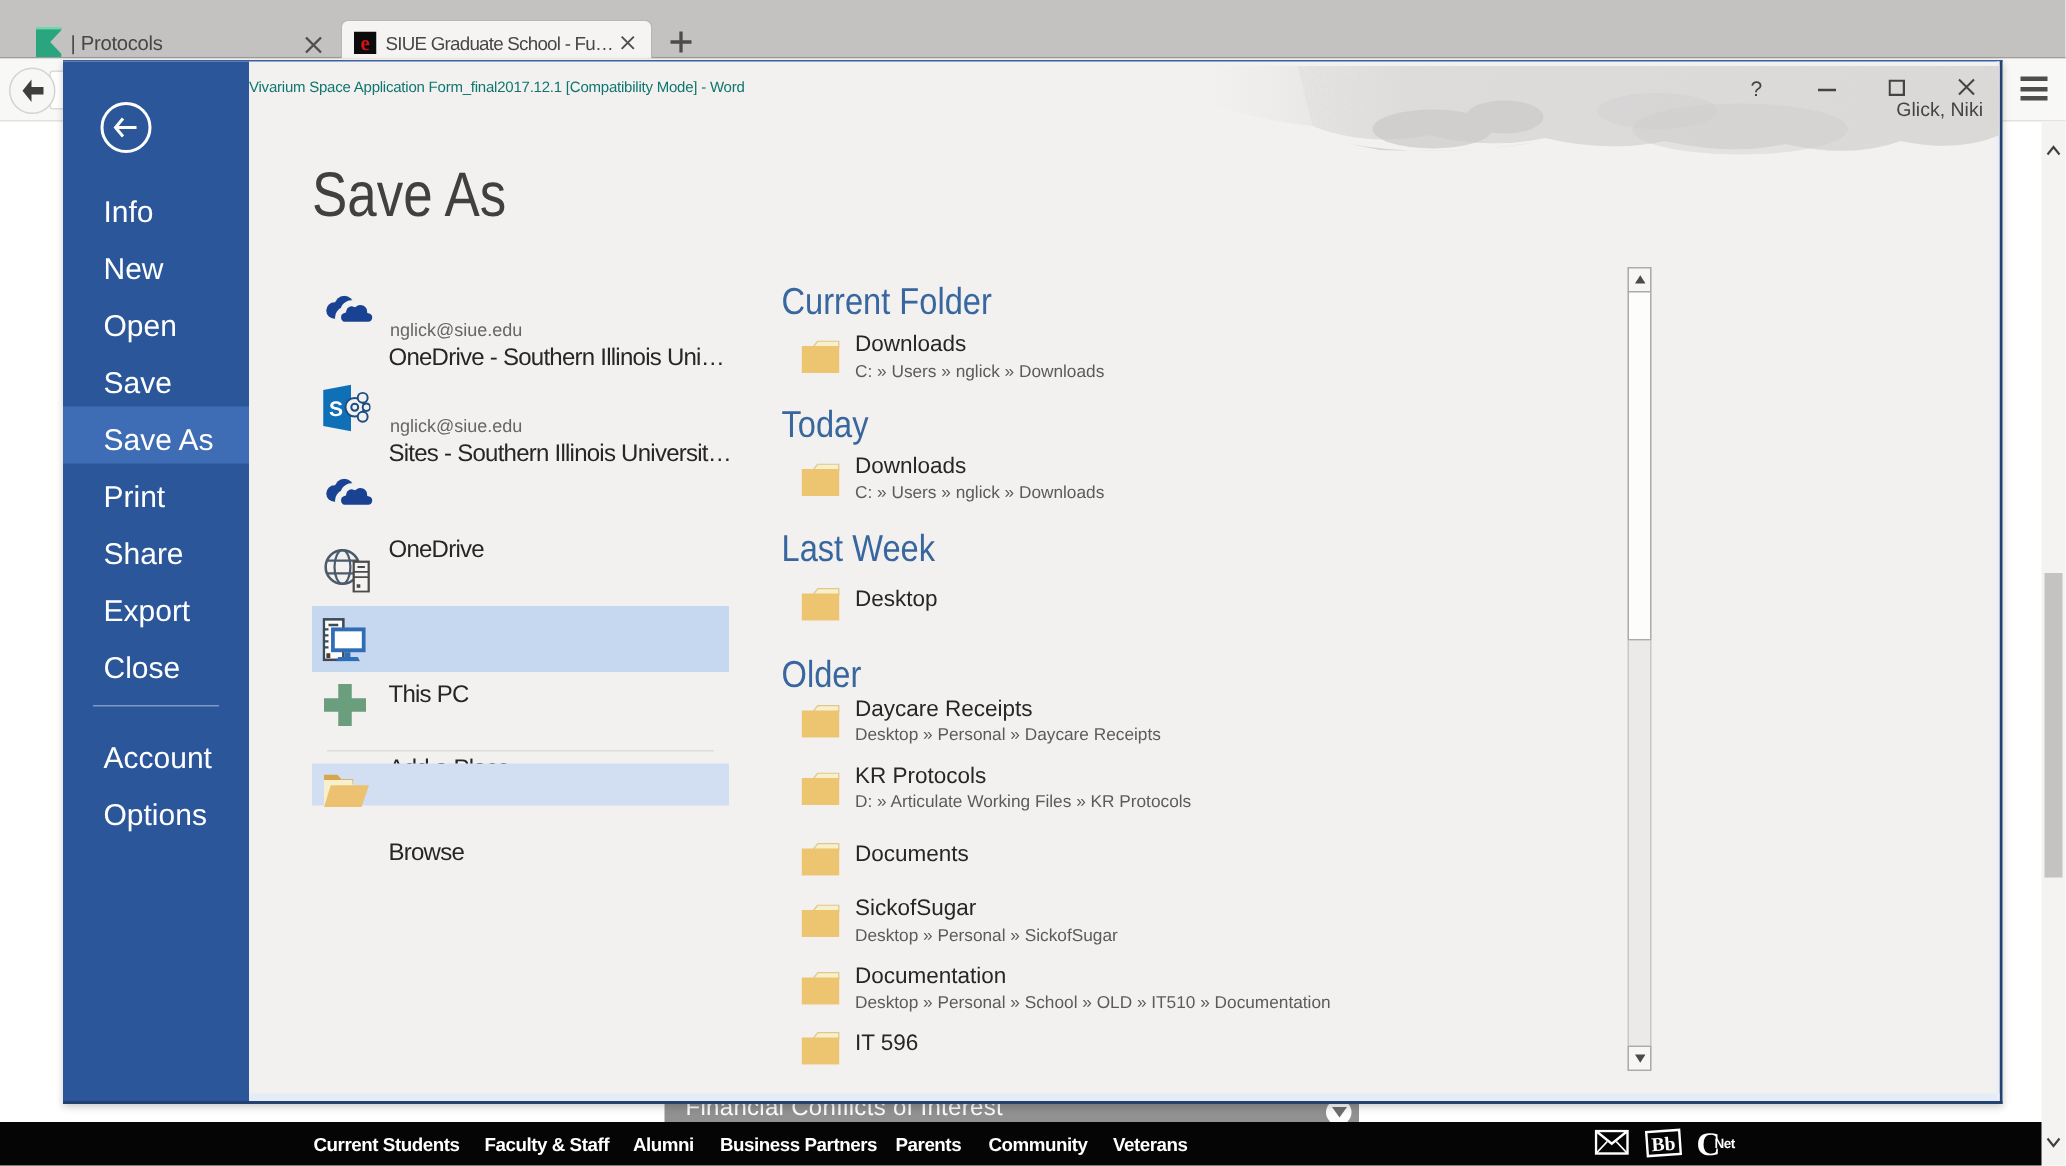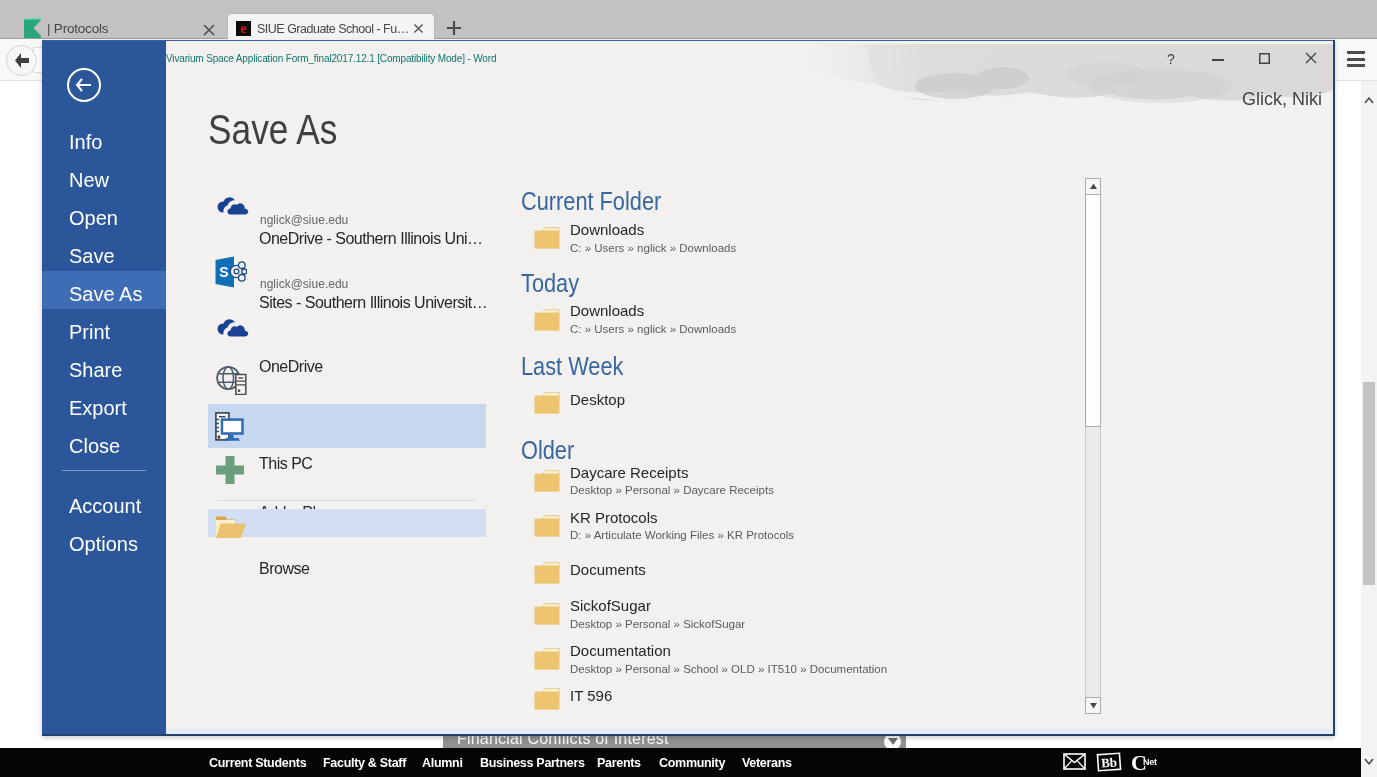--- a/index.html
+++ b/index.html
@@ -43,21 +43,21 @@
 #sidebar { position:absolute; left:0; top:0; width:124px; height:100%; background:#2b579a; }
 #backcirc { position:absolute; left:25px; top:27px; width:34px; height:34px;
   border:2px solid #fff; border-radius:50%; }
 .mitem { position:absolute; left:27px; font-size:20px; color:#fff; }
 #msel { position:absolute; left:0; top:230px; width:124px; height:38px; background:#3e6cb5; }
 #msep { position:absolute; left:20px; top:429px; width:84px; height:1px; background:rgba(255,255,255,0.4); }
 
 #wtitle { position:absolute; left:124px; top:12px; width:1040px; text-align:left;
   font-size:10px; color:#0f766e; letter-spacing:-0.15px; }
 .wbtn { position:absolute; top:10px; color:#444; }
-#gname { position:absolute; top:48px; right:11px; font-size:18px; color:#444; }
+#gname { position:absolute; top:24px; right:11px; font-size:13px; color:#444; }
 
 #saveas-title { position:absolute; left:166px; top:65px; font-size:42px; color:#404040;
   transform:scale(0.84,1); transform-origin:0 0; }
 
 .place { position:absolute; left:166px; width:278px; }
 .place .ptxt { position:absolute; left:51px; font-size:16px; color:#262626; white-space:nowrap; letter-spacing:-0.5px;margin-top:38px; }
 .place .pmail { position:absolute; left:52px; font-size:12px; color:#666; }
 .picon { position:absolute; }
 #psep { position:absolute; left:176px; top:459px; width:258px; height:1px; background:#dddcdb; }
 

